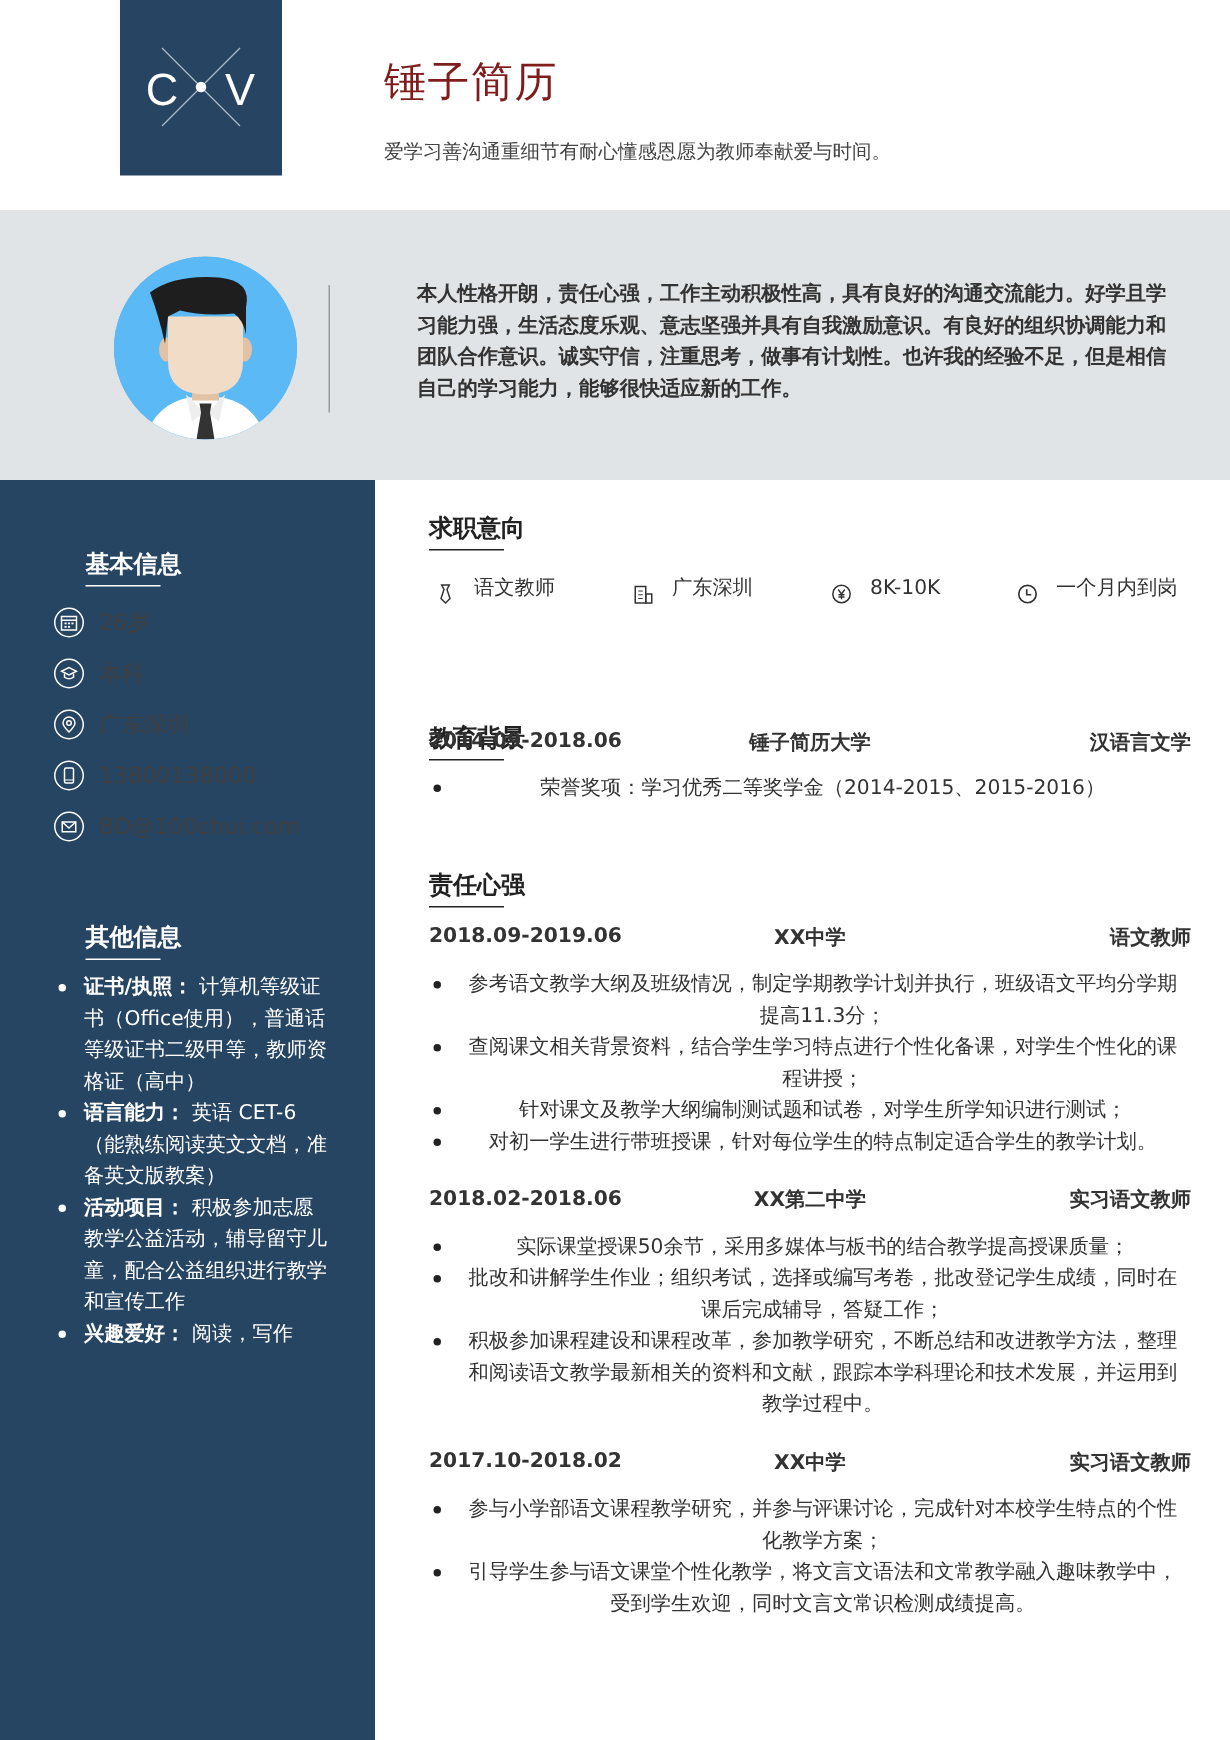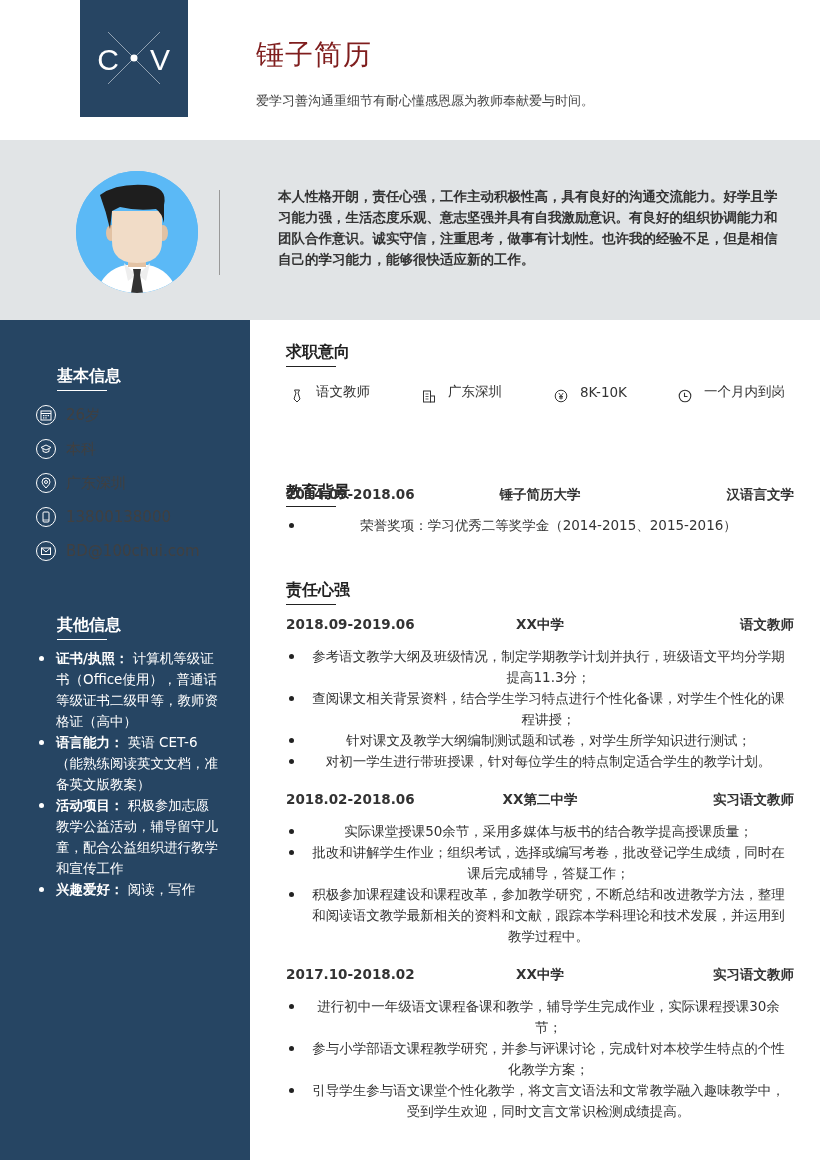--- a/index.html
+++ b/index.html
@@ -227,16 +227,15 @@
   <li>批改和讲解学生作业；组织考试，选择或编写考卷，批改登记学生成绩，同时在课后完成辅导，答疑工作；</li>
   <li>积极参加课程建设和课程改革，参加教学研究，不断总结和改进教学方法，整理和阅读语文教学最新相关的资料和文献，跟踪本学科理论和技术发展，并运用到教学过程中。</li>
 </ul>
 
 <div class="entry-head" style="top:966px;">
   <span class="o">XX中学</span>
   <span class="d">2017.10-2018.02</span>
   <span class="r">实习语文教师</span>
 </div>
 <ul class="bullets" style="top:996px;">
-  <li>进行初中一年级语文课程备课和教学，辅导学生完成作业，实际课程授课30余节；</li>
   <li>参与小学部语文课程教学研究，并参与评课讨论，完成针对本校学生特点的个性化教学方案；</li>
   <li>引导学生参与语文课堂个性化教学，将文言文语法和文常教学融入趣味教学中，受到学生欢迎，同时文言文常识检测成绩提高。</li>
 </ul>
 
 </body></html>

